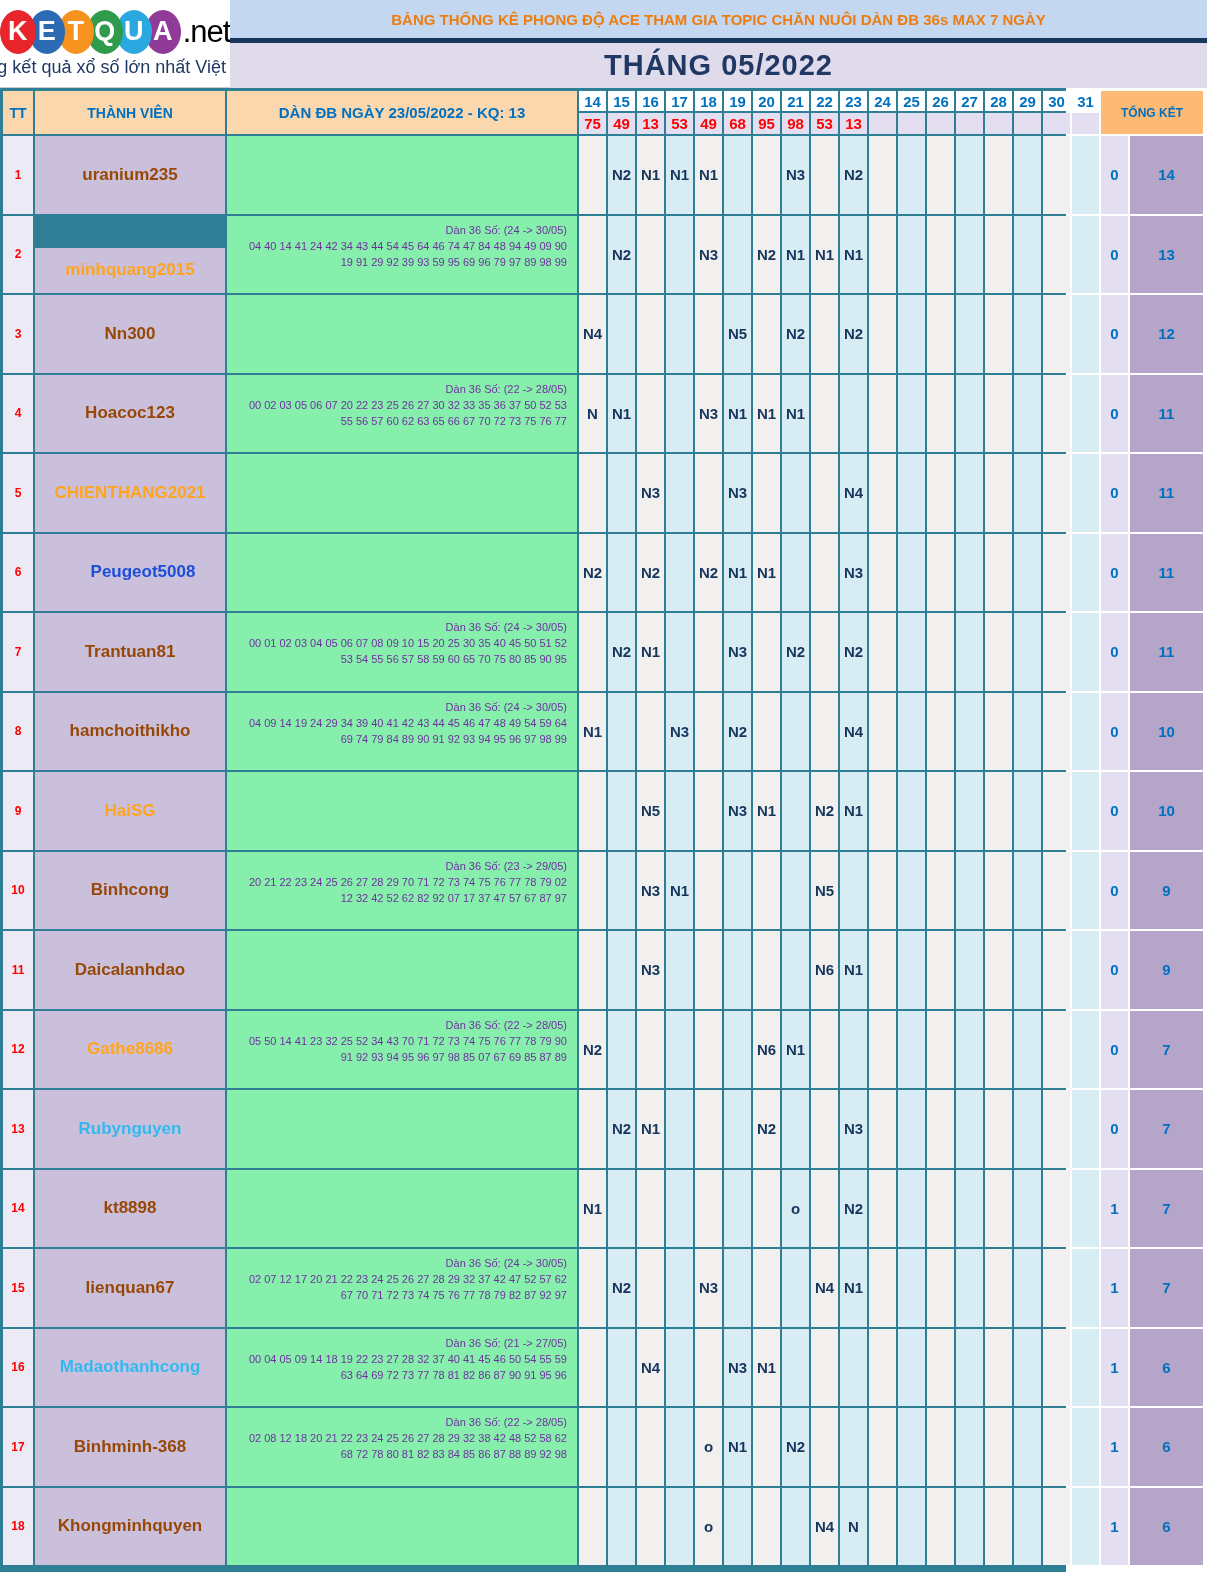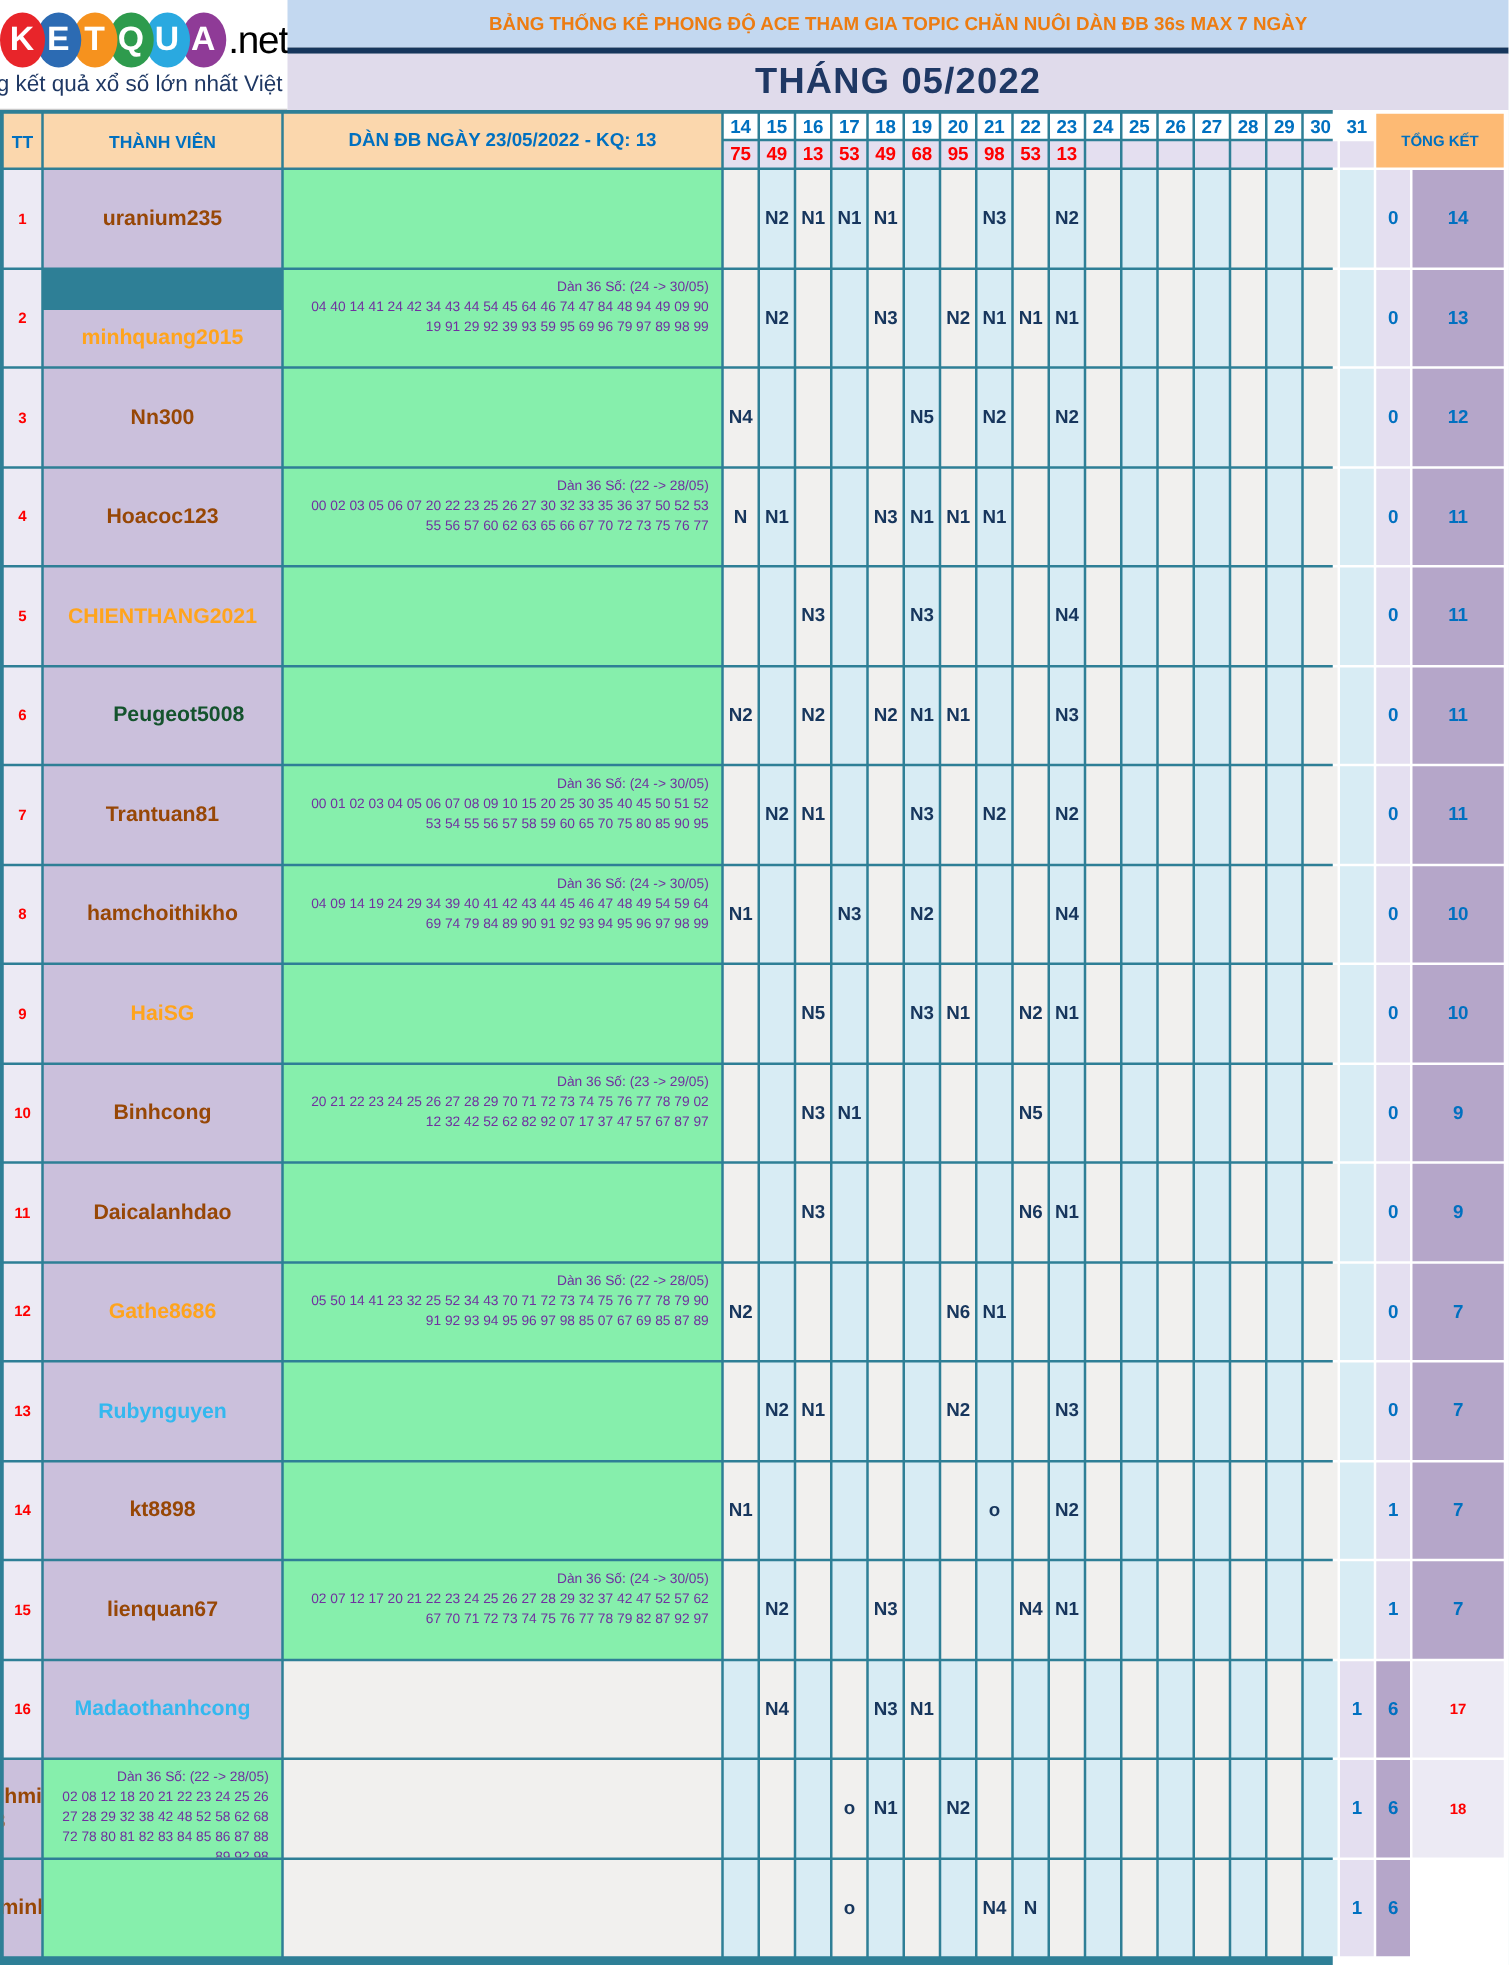--- a/index.html
+++ b/index.html
@@ -227,21 +227,21 @@
       <div class="cell c-day-odd"></div>
       <div class="cell c-day-even"></div>
       <div class="cell c-day-odd"></div>
       <div class="cell c-day-even"></div>
       <div class="cell c-day-odd"></div>
       <div class="cell c-day-even"></div>
       <div class="cell c-day-odd"></div>
       <div class="cell c-tk0">0</div>
       <div class="cell c-tk1">11</div>
       <div class="cell c-tt">6</div>
-      <div class="cell c-name" style="color: #14532d; padding-left: 26px;">Peugeot5008</div>
+      <div class="cell c-name" style="color: #1d4ed8; padding-left: 26px;">Peugeot5008</div>
       <div class="cell c-dan"></div>
       <div class="cell c-day-even">N2</div>
       <div class="cell c-day-odd"></div>
       <div class="cell c-day-even">N2</div>
       <div class="cell c-day-odd"></div>
       <div class="cell c-day-even">N2</div>
       <div class="cell c-day-odd">N1</div>
       <div class="cell c-day-even">N1</div>
       <div class="cell c-day-odd"></div>
       <div class="cell c-day-even"></div>
@@ -463,20 +463,22 @@
       <div class="cell c-day-even"></div>
       <div class="cell c-day-odd"></div>
       <div class="cell c-day-even"></div>
       <div class="cell c-day-odd"></div>
       <div class="cell c-day-even"></div>
       <div class="cell c-day-odd"></div>
       <div class="cell c-tk0">1</div>
       <div class="cell c-tk1">7</div>
       <div class="cell c-tt">16</div>
       <div class="cell c-name" style="color: rgb(51, 184, 239);">Madaothanhcong</div>
+      <div class="cell c-dan">Dàn 36 Số: (21 -&gt; 27/05)
+00 04 05 09 14 18 19 22 23 27 28 32 37 40 41 45 46 50 54 55 59 63 64 69 72 73 77 78 81 82 86 87 90 91 95 96</div>
       <div class="cell c-day-even"></div>
       <div class="cell c-day-odd"></div>
       <div class="cell c-day-even">N4</div>
       <div class="cell c-day-odd"></div>
       <div class="cell c-day-even"></div>
       <div class="cell c-day-odd">N3</div>
       <div class="cell c-day-even">N1</div>
       <div class="cell c-day-odd"></div>
       <div class="cell c-day-even"></div>
       <div class="cell c-day-odd"></div>

